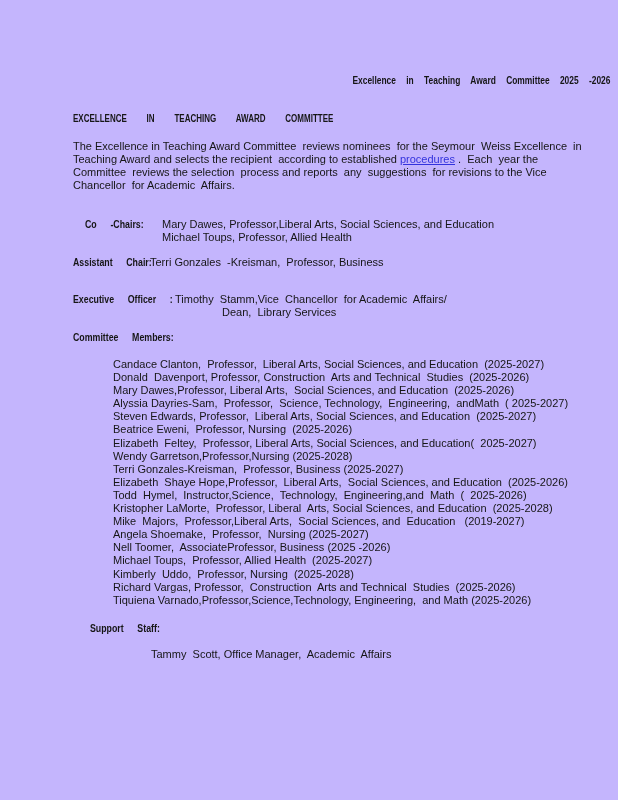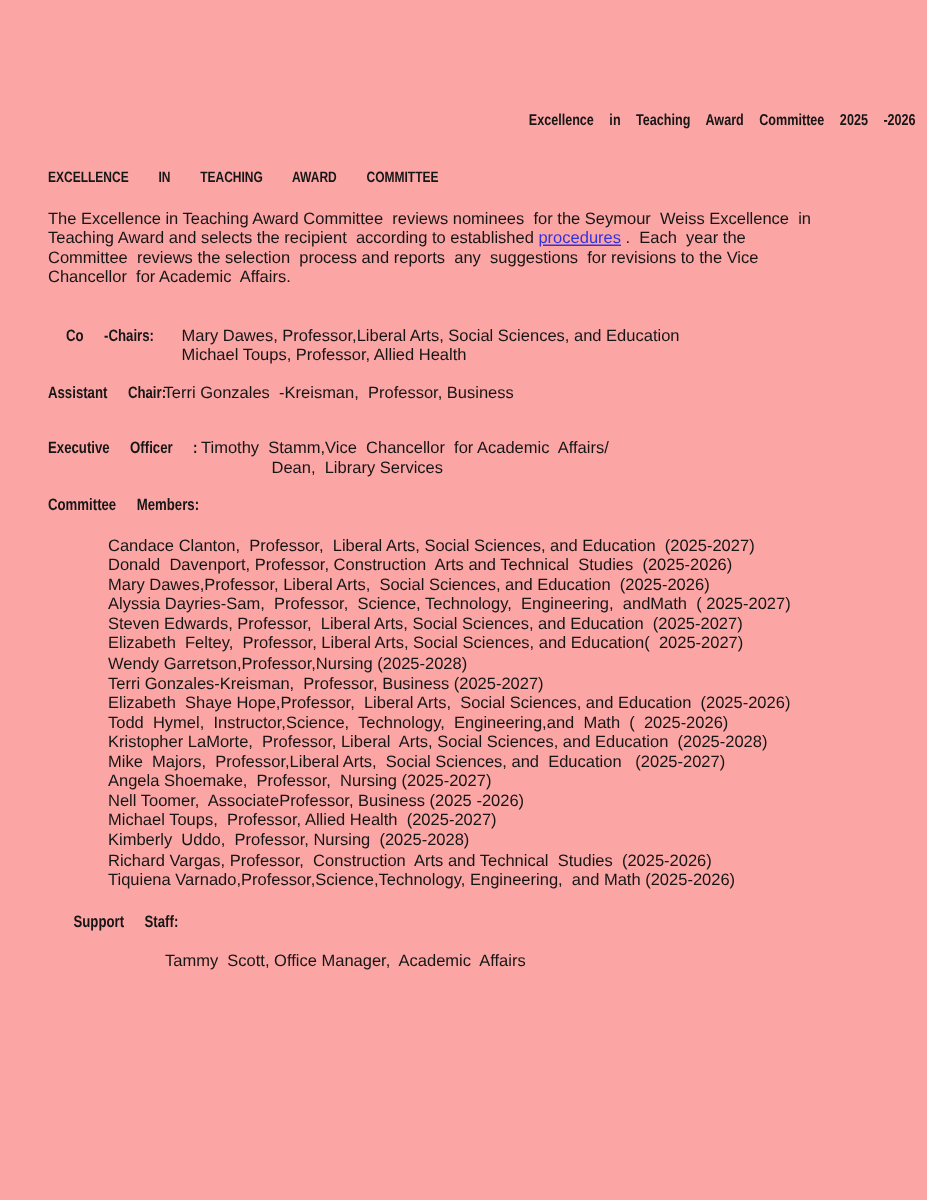--- a/index.html
+++ b/index.html
@@ -1,26 +1,26 @@
 <!DOCTYPE html>
 <html><head>
 <meta charset="utf-8">
 <style>
   html, body { margin: 0; padding: 0; background: #ffffff; }
   .page {
     position: relative;
     width: 618px;
     height: 800px;
-    background: #fca5a5;
+    background: #c4b5fd;
     color: #161616;
     font-family: "Liberation Sans", sans-serif;
     font-size: 11px;
     overflow: hidden;
     box-sizing: border-box;
-    padding-left: 32px;
+    padding-left: 73px;
     padding-right: 8px;
   }
   .pre { white-space: pre; }
 
   
   .cond {
     display: inline-block;
     font-weight: 700;
     transform: scaleX(0.8);
     transform-origin: 0 60%;
@@ -132,27 +132,28 @@
   <div class="committee-label">
     <span class="cond">Committee Members:</span>
   </div>
 
   <div class="member-list">
     <div class="pre">Candace Clanton,  Professor,  Liberal Arts, Social Sciences, and Education  (2025-2027)</div>
     <div class="pre">Donald  Davenport, Professor, Construction  Arts and Technical  Studies  (2025-2026)</div>
     <div class="pre">Mary Dawes,Professor, Liberal Arts,  Social Sciences, and Education  (2025-2026)</div>
     <div class="pre">Alyssia Dayries-Sam,  Professor,  Science, Technology,  Engineering,  andMath  ( 2025-2027)</div>
     <div class="pre">Steven Edwards, Professor,  Liberal Arts, Social Sciences, and Education  (2025-2027)</div>
+    <div class="pre">Beatrice Eweni,  Professor, Nursing  (2025-2026)</div>
     <div class="pre">Elizabeth  Feltey,  Professor, Liberal Arts, Social Sciences, and Education(  2025-2027)</div>
     <div class="pre">Wendy Garretson,Professor,Nursing (2025-2028)</div>
     <div class="pre">Terri Gonzales-Kreisman,  Professor, Business (2025-2027)</div>
     <div class="pre">Elizabeth  Shaye Hope,Professor,  Liberal Arts,  Social Sciences, and Education  (2025-2026)</div>
     <div class="pre">Todd  Hymel,  Instructor,Science,  Technology,  Engineering,and  Math  (  2025-2026)</div>
     <div class="pre">Kristopher LaMorte,  Professor, Liberal  Arts, Social Sciences, and Education  (2025-2028)</div>
-    <div class="pre">Mike  Majors,  Professor,Liberal Arts,  Social Sciences, and  Education   (2025-2027)</div>
+    <div class="pre">Mike  Majors,  Professor,Liberal Arts,  Social Sciences, and  Education   (2019-2027)</div>
     <div class="pre">Angela Shoemake,  Professor,  Nursing (2025-2027)</div>
     <div class="pre">Nell Toomer,  AssociateProfessor, Business (2025 -2026)</div>
     <div class="pre">Michael Toups,  Professor, Allied Health  (2025-2027)</div>
     <div class="pre">Kimberly  Uddo,  Professor, Nursing  (2025-2028)</div>
     <div class="pre">Richard Vargas, Professor,  Construction  Arts and Technical  Studies  (2025-2026)</div>
     <div class="pre">Tiquiena Varnado,Professor,Science,Technology, Engineering,  and Math (2025-2026)</div>
   </div>
 
   <div class="support-label">
     <span class="cond">Support Staff:</span>

